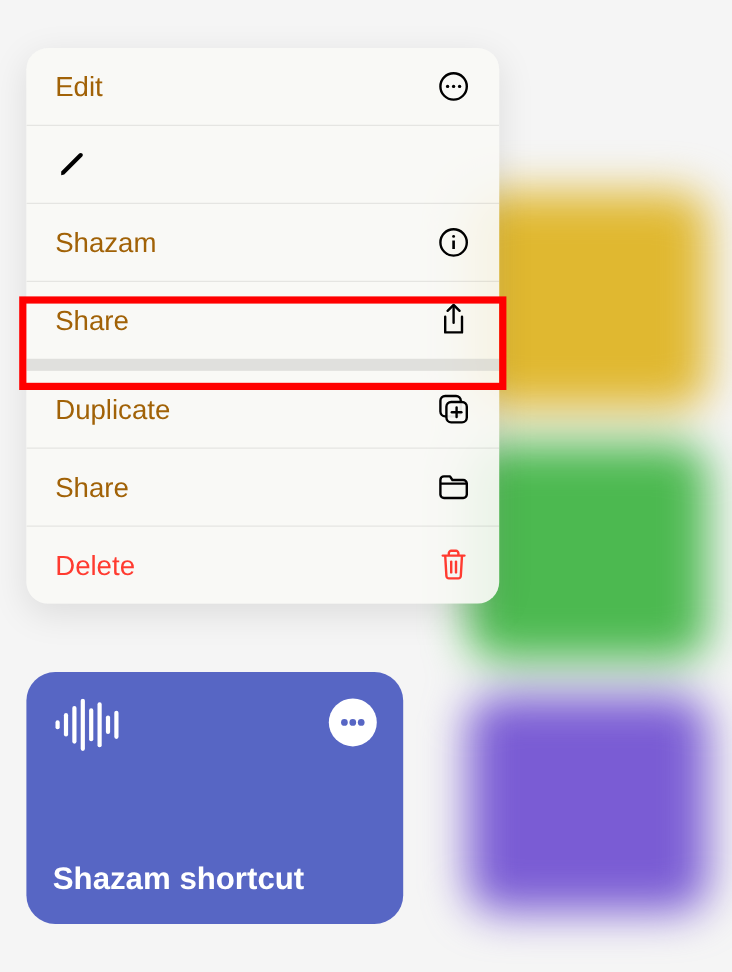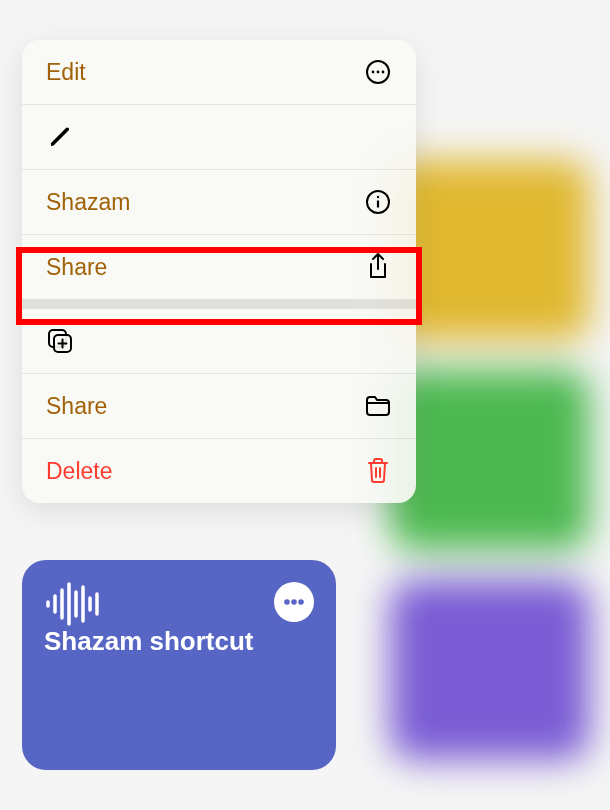--- a/index.html
+++ b/index.html
@@ -106,20 +106,21 @@
       top: 560px;
       left: 22px;
       width: 314px;
       height: 210px;
       background: #5766c4;
       border-radius: 24px;
       z-index: 10;
       padding: 22px;
       display: flex;
       flex-direction: column;
+      justify-content: space-between;
     }
     .card-top {
       display: flex;
       justify-content: space-between;
       align-items: flex-start;
     }
     .card-more {
       width: 40px;
       height: 40px;
       background: #fff;
@@ -187,20 +188,21 @@
           <path d="M12 2 L12 16" stroke-linecap="round"></path>
           <path d="M7 6 L12 1 L17 6" stroke-linecap="round" stroke-linejoin="round"></path>
           <path d="M5 11 L5 24 L19 24 L19 11" stroke-linecap="round" stroke-linejoin="round"></path>
         </svg>
       </span>
     </div>
   </div>
   <div class="section-divider"></div>
   <div class="menu-section">
     <div class="menu-item">
+      <span>Duplicate</span>
       <span class="menu-icon">
         <svg width="28" height="28" viewBox="0 0 28 28" fill="none" stroke="#000" stroke-width="2">
           <rect x="3" y="3" width="17" height="17" rx="4"></rect>
           <rect x="8" y="8" width="17" height="17" rx="4" fill="rgba(248,248,245,0.92)"></rect>
           <line x1="16.5" y1="12.5" x2="16.5" y2="20.5" stroke-linecap="round"></line>
           <line x1="12.5" y1="16.5" x2="20.5" y2="16.5" stroke-linecap="round"></line>
         </svg>
       </span>
     </div>
     <div class="menu-item">

